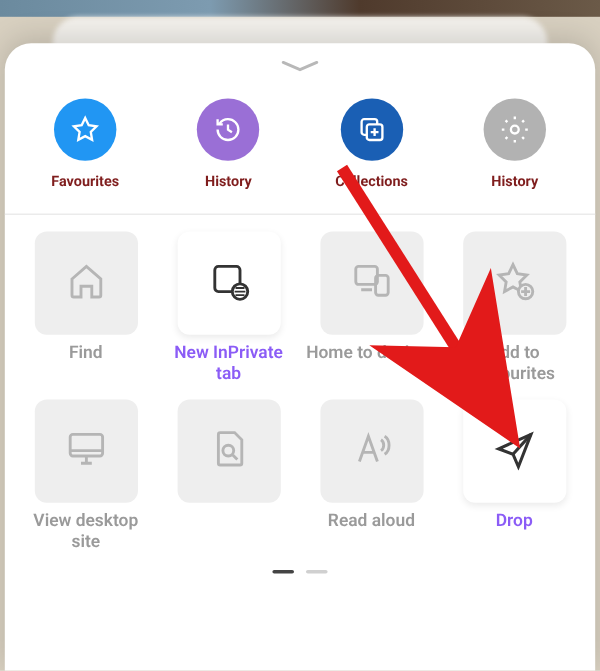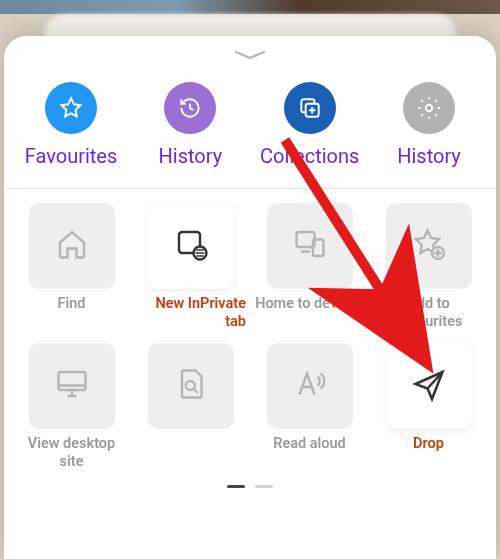--- a/index.html
+++ b/index.html
@@ -68,23 +68,23 @@
   .circle {
     width:52px; height:52px;
     border-radius:50%;
     display:flex;
     align-items:center;
     justify-content:center;
     color:#fff;
   }
   .circle svg { width:26px; height:26px; }
   .toplabel {
-    font-size:20px;
-    font-weight:400;
-    color:#6d28d9;
+    font-size:12px;
+    font-weight:700;
+    color:#7f1d1d;
   }
   .divider { height:1px; background:#e7e7e7; }
   .grid {
     padding: 14px 12px 8px;
     display:grid;
     grid-template-columns: repeat(4, 1fr);
     gap: 10px 8px;
   }
   .tile {
     display:flex;
@@ -107,21 +107,21 @@
   .tilelabel {
     font-size:14.5px;
     color:#9a9a9a;
     font-weight:600;
     text-align:center;
     line-height:1.25;
     min-height:38px;
   }
   .tile.active .tilebox { background:#fff; box-shadow:0 2px 6px rgba(0,0,0,0.08); }
   .tile.active .tilebox { color:#333; }
-  .tile.active .tilelabel { color:#c2410c;text-align:right; }
+  .tile.active .tilelabel { color:#8b5cf6; }
   .dots {
     display:flex;
     justify-content:center;
     gap:10px;
     margin-top:4px;
   }
   .dot { width:18px; height:3px; border-radius:2px; background:#d0d0d0; }
   .dot.on { background:#444; }
 
   .arrow-overlay {

